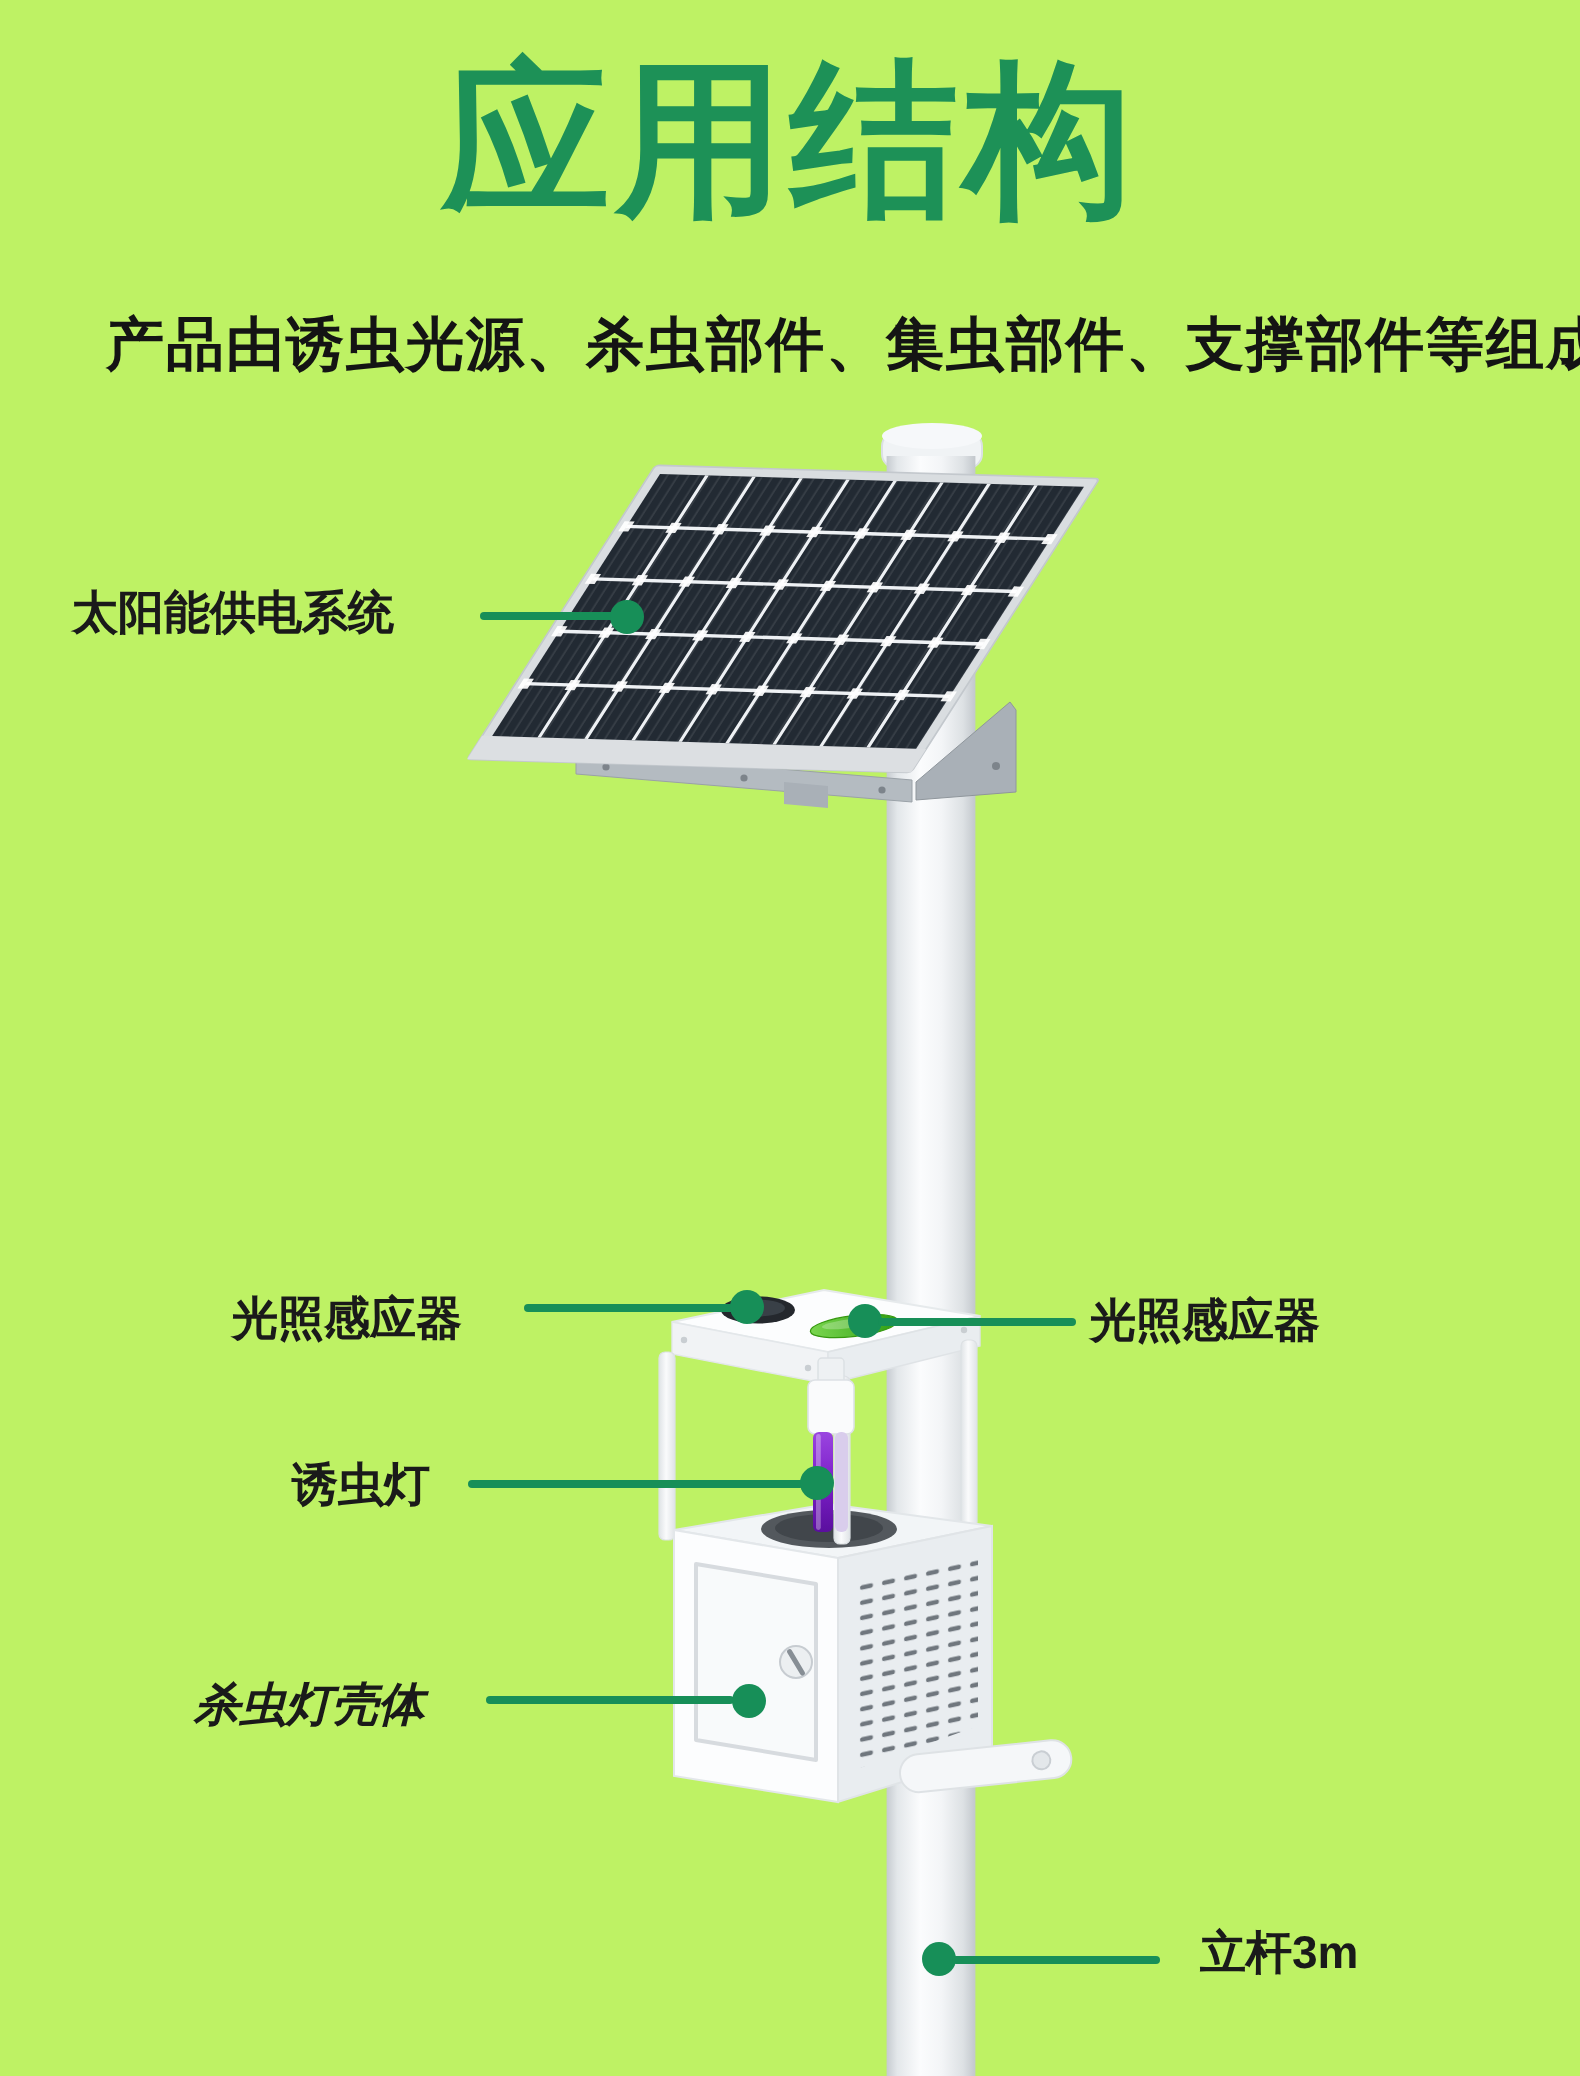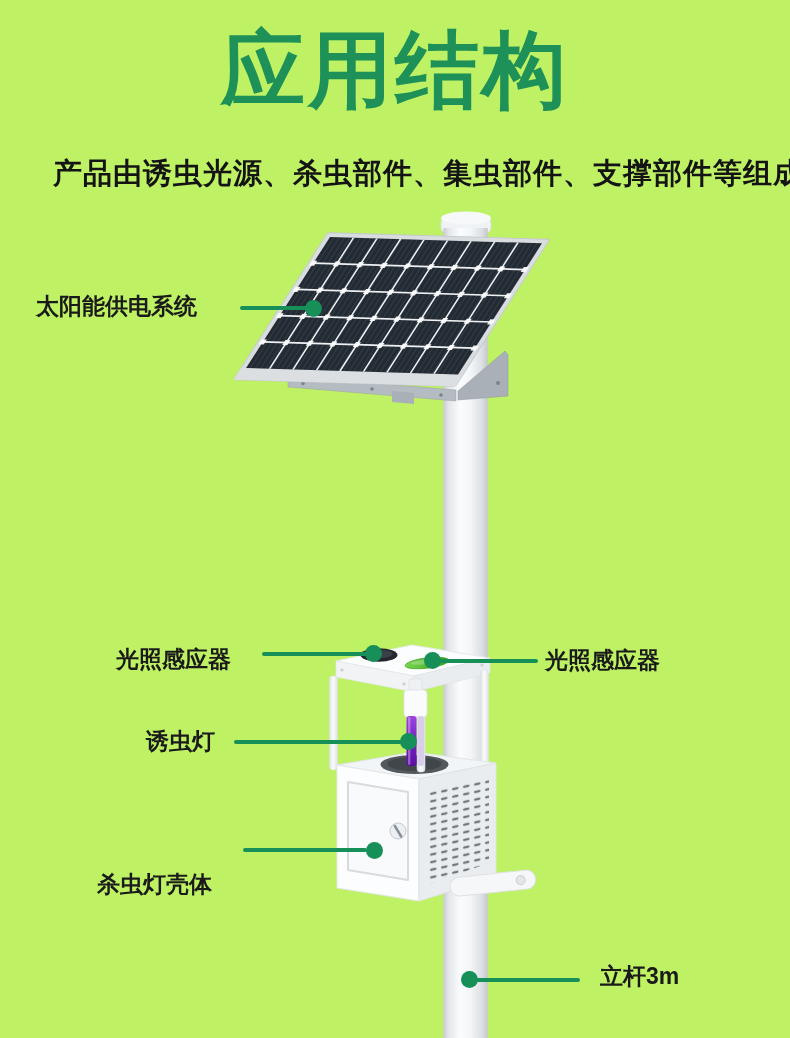--- a/index.html
+++ b/index.html
@@ -141,25 +141,25 @@
   <div class="co-dot" style="left:305px;top:300px;"></div>
 
   <div class="co-label" style="left:116px;top:646px;">光照感应器</div>
   <div class="co-line" style="left:262px;top:652px;width:106px;"></div>
   <div class="co-dot" style="left:365px;top:645px;"></div>
 
   <div class="co-dot" style="left:424px;top:652px;"></div>
   <div class="co-line" style="left:439px;top:659px;width:99px;"></div>
   <div class="co-label" style="left:545px;top:647px;">光照感应器</div>
 
-  <div class="co-label" style="left:146px;top:729px;font-family:Liberation Serif, serif;">诱虫灯</div>
+  <div class="co-label" style="left:146px;top:729px;">诱虫灯</div>
   <div class="co-line" style="left:234px;top:740px;width:168px;"></div>
   <div class="co-dot" style="left:400px;top:733px;"></div>
 
-  <div class="co-label" style="left:97px;top:871px;">杀虫灯壳体</div>
+  <div class="co-label" style="left:97px;top:839px;font-style:italic;">杀虫灯壳体</div>
   <div class="co-line" style="left:243px;top:848px;width:124px;"></div>
   <div class="co-dot" style="left:366px;top:842px;"></div>
 
   <div class="co-dot" style="left:461px;top:971px;"></div>
   <div class="co-line" style="left:476px;top:978px;width:104px;"></div>
   <div class="co-label" style="left:600px;top:963px;">立杆3m</div>
 
 </div>
 
 </body></html>

